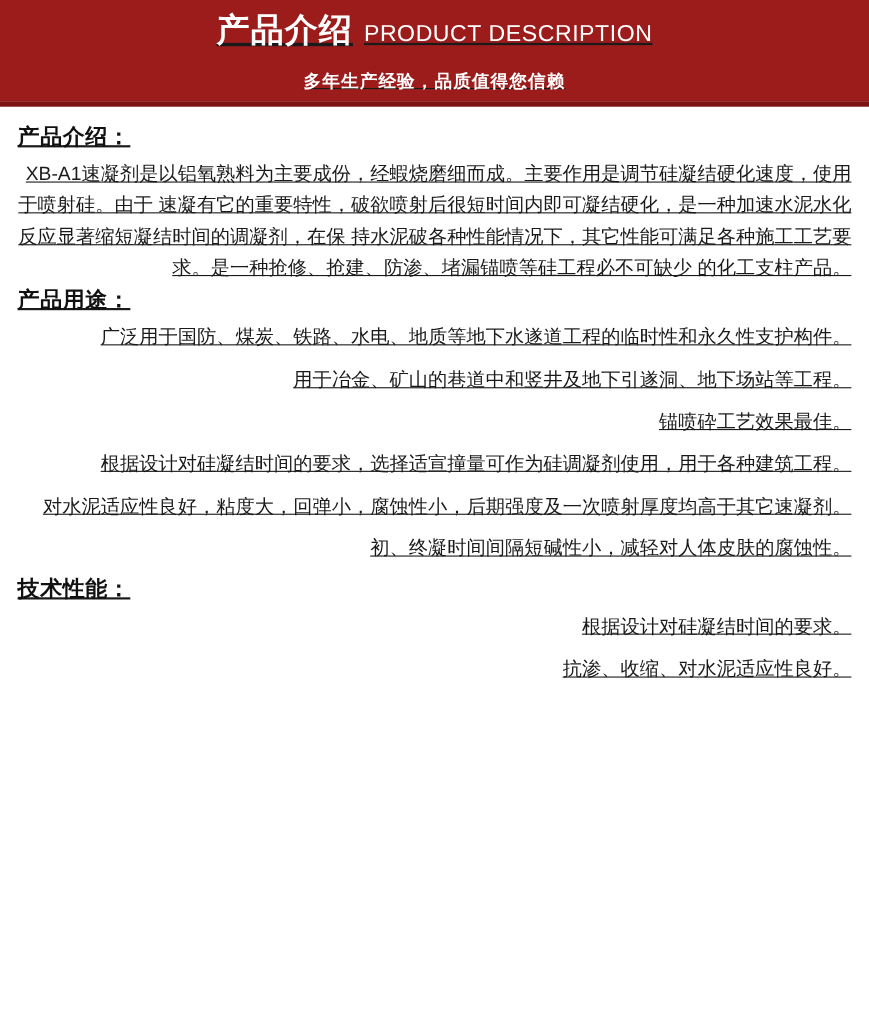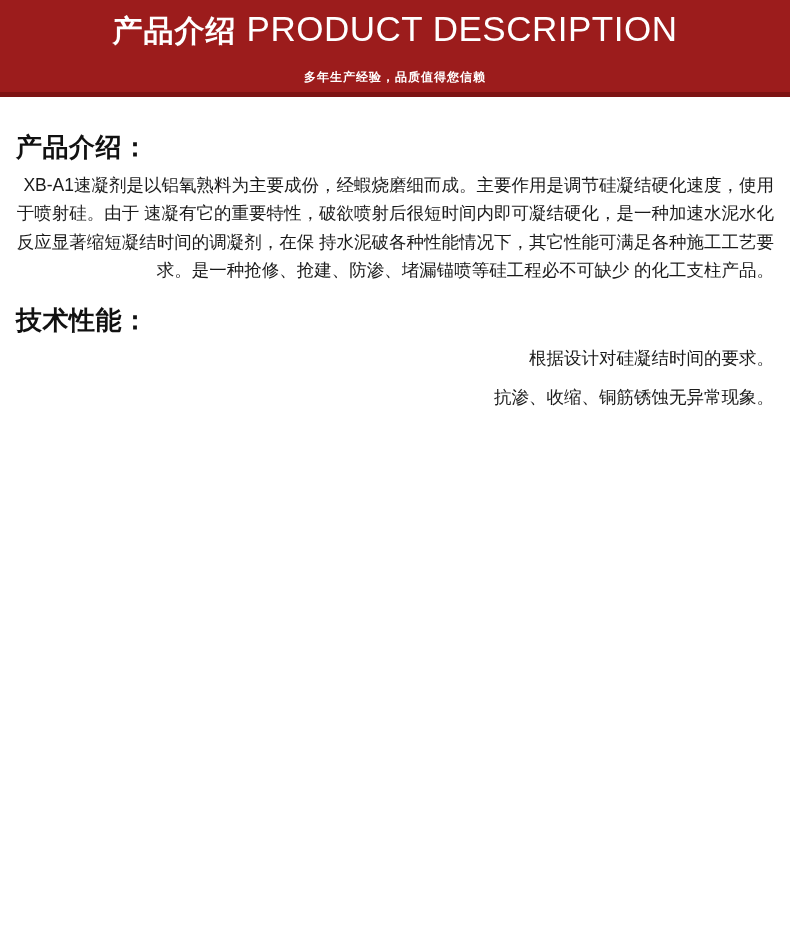--- a/index.html
+++ b/index.html
@@ -12,20 +12,21 @@
     background: #ffffff;
     font-family: "Liberation Sans", sans-serif;
     color: #1a1a1a;
     overflow: hidden;
   }
   .page {
     width: 790px;
     height: 938px;
     position: relative;
     box-sizing: border-box;
+    text-decoration: underline;
   }
   
   .banner {
     width: 790px;
     height: 92px;
     background: #9c1c1c;
     color: #ffffff;
     display: flex;
     flex-direction: column;
     align-items: center;
@@ -39,46 +40,46 @@
     justify-content: center;
     gap: 10px;
   }
   .banner-title-cn {
     font-size: 30px;
     font-weight: bold;
     letter-spacing: 1px;
     line-height: 1.1;
   }
   .banner-title-en {
-    font-size: 35px;
+    font-size: 21px;
     font-weight: normal;
     letter-spacing: 0.5px;
     line-height: 1.1;
   }
   .banner-sub {
     margin-top: 20px;
-    font-size: 12px;
+    font-size: 16px;
     font-weight: bold;
     letter-spacing: 1px;
   }
   .banner-rule {
     width: 790px;
     height: 5px;
     background: #7d1313;
   }
   
   .content {
     padding: 14px 16px 0 16px;
     box-sizing: border-box;
   }
   .section-heading {
-    font-size: 26px;
+    font-size: 20px;
     font-weight: bold;
     color: #111111;
-    margin: 19px 0 6px 0;
+    margin: 0 0 6px 0;
     letter-spacing: 0.5px;
   }
   .para {
     font-size: 17.5px;
     line-height: 1.62;
     color: #1a1a1a;
     margin: 0 0 6px 0;
     text-align: right;
   }
   .sec-intro .para { margin-bottom: 0; }
@@ -100,21 +101,30 @@
   </div>
   <div class="banner-rule"></div>
 
   <div class="content">
 
     <div class="sec-intro">
       <h2 class="section-heading">产品介绍：</h2>
       <p class="para">XB-A1速凝剂是以铝氧熟料为主要成份，经蝦烧磨细而成。主要作用是调节硅凝结硬化速度，使用于喷射硅。由于 速凝有它的重要特性，破欲喷射后很短时间内即可凝结硬化，是一种加速水泥水化反应显著缩短凝结时间的调凝剂，在保 持水泥破各种性能情况下，其它性能可满足各种施工工艺要求。是一种抢修、抢建、防渗、堵漏锚喷等硅工程必不可缺少 的化工支柱产品。</p>
     </div>
 
+    <div class="sec-use">
+      <h2 class="section-heading">产品用途：</h2>
+      <p class="para">广泛用于国防、煤炭、铁路、水电、地质等地下水遂道工程的临时性和永久性支护构件。</p>
+      <p class="para">用于冶金、矿山的巷道中和竖井及地下引遂洞、地下场站等工程。</p>
+      <p class="para">锚喷砕工艺效果最佳。</p>
+      <p class="para">根据设计对硅凝结时间的要求，选择适宣撞量可作为硅调凝剂使用，用于各种建筑工程。</p>
+      <p class="para">对水泥适应性良好，粘度大，回弹小，腐蚀性小，后期强度及一次喷射厚度均高于其它速凝剂。</p>
+      <p class="para">初、终凝时间间隔短碱性小，减轻对人体皮肤的腐蚀性。</p>
+    </div>
 
     <div class="sec-perf">
       <h2 class="section-heading">技术性能：</h2>
       <p class="para">根据设计对硅凝结时间的要求。</p>
-      <p class="para">抗渗、收缩、铜筋锈蚀无异常现象。</p>
+      <p class="para">抗渗、收缩、对水泥适应性良好。</p>
     </div>
 
   </div>
 </div>
 
 </body></html>

